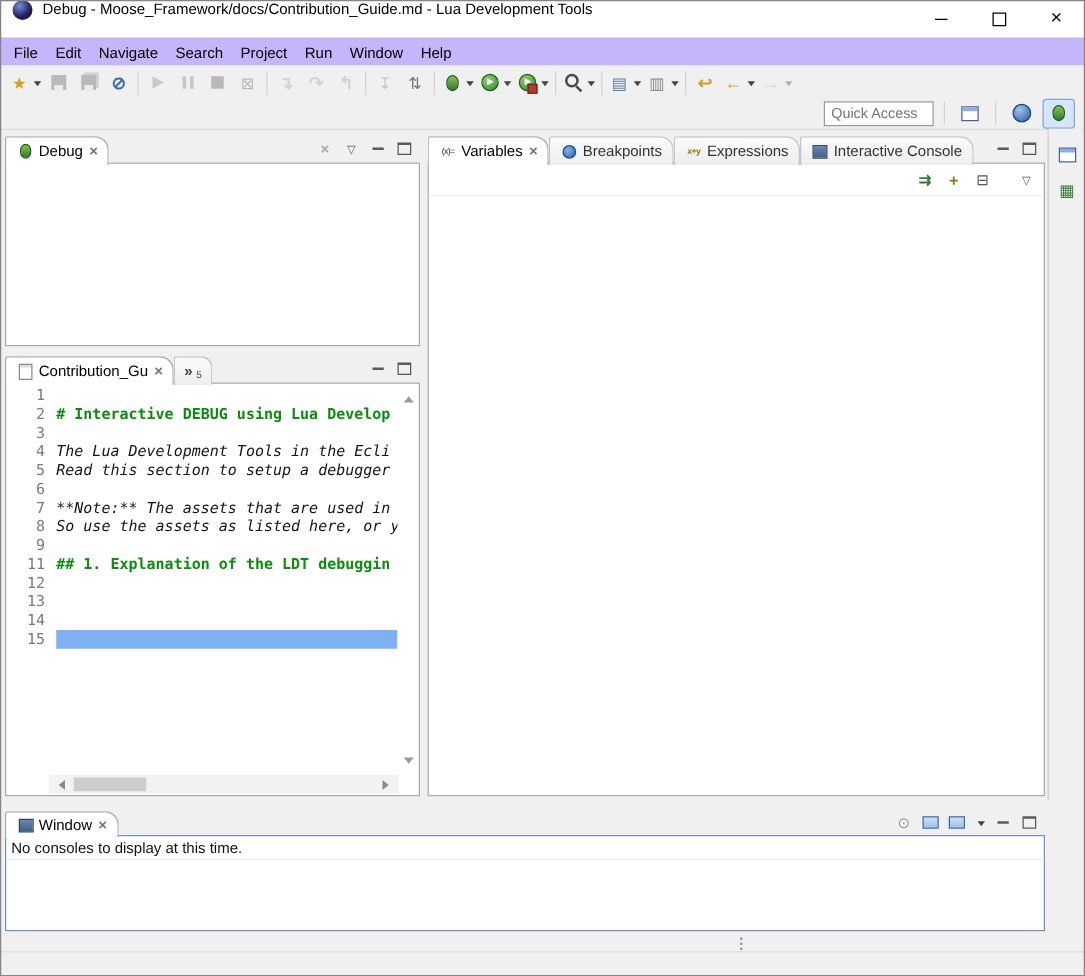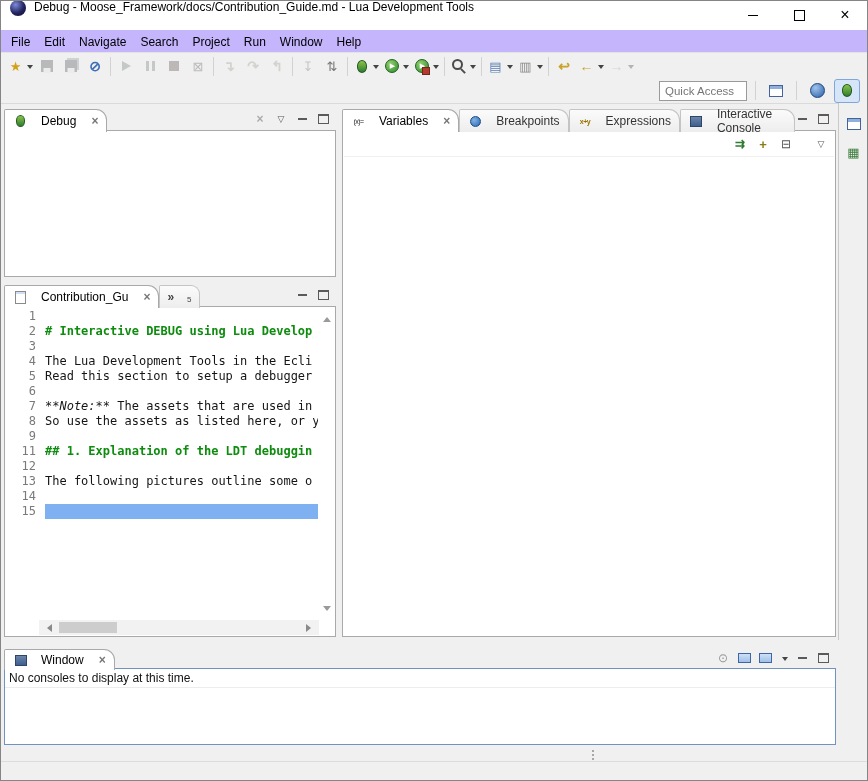--- a/index.html
+++ b/index.html
@@ -64,21 +64,21 @@
       padding:0 5px;box-sizing:border-box;font-family:"Liberation Sans",sans-serif;outline:none;}
   .pbtn{width:24px;height:22px;display:flex;align-items:center;justify-content:center;border-radius:3px;position:relative;}
   .pbtn.pressed{background:#d6e6f8;border:1px solid #7fa8d8;}
   .p-open::before{content:"";width:12px;height:10px;border:1px solid #44639c;box-shadow:inset 0 3px 0 #8fb0dc;background:#fff;}
   .p-lua::before{content:"";width:13px;height:13px;border-radius:50%;background:radial-gradient(circle at 35% 30%,#9fc3ec,#2a5fa8);border:1px solid #1d4478;}
   .p-debug::before{content:"";width:8px;height:11px;border-radius:50%/45%;background:linear-gradient(#8bc34a,#2e7d32);border:1px solid #24591f;}
 
   
   .phdr{position:absolute;display:flex;align-items:flex-end;z-index:2;}
   .pbody{position:absolute;background:#fff;border:1px solid #a9a9a9;box-sizing:border-box;z-index:1;}
-  .tab{display:flex;align-items:center;gap:13px;padding:0 8px;height:23px;box-sizing:border-box;
+  .tab{display:flex;align-items:center;gap:3px;padding:0 8px;height:23px;box-sizing:border-box;
        border:1px solid #c4c4c4;border-bottom:none;border-radius:2px 11px 0 0;
        background:linear-gradient(#fbfbfb,#ededed);font-size:12px;color:#333;margin-bottom:-1px;position:relative;}
   .tab.selected{background:#fff;color:#000;z-index:3;border-color:#a9a9a9;}
   .tclose{margin-left:2px;}
   .tclose::before{content:"×";font-size:12px;font-weight:bold;color:#777;line-height:1;}
   .hctl{margin-left:auto;display:flex;align-items:center;gap:7px;padding:0 6px 5px 0;}
   .ic{width:14px;height:14px;display:flex;align-items:center;justify-content:center;}
   .i-min::before{content:"";width:9px;height:2px;background:#5a5a5a;display:block;}
   .i-max::before{content:"";width:9px;height:7px;border:1px solid #5a5a5a;border-top-width:2px;display:block;}
   .i-viewmenu::before{content:"▽";font-size:9px;color:#555;}
@@ -115,21 +115,21 @@
   .more-tab{border-radius:2px 9px 0 0;padding:0 7px;}
   .chev::before{content:"»";font-size:12px;font-weight:bold;color:#444;}
   .cnt{font-size:8px;color:#444;margin-top:5px;}
   .elines{position:absolute;left:1px;top:2px;right:17px;bottom:17px;overflow:hidden;
           font-family:"DejaVu Sans Mono",monospace;font-size:12px;line-height:15px;}
   .eline{display:flex;height:15px;}
   .lnum{width:30px;text-align:right;padding-right:9px;color:#7a7a7a;flex:0 0 auto;}
   .ltext{flex:1;white-space:pre;color:#151515;}
   .seg-heading{color:#0e8c0e;font-weight:bold;}
   .seg-italic{font-style:italic;color:#151515;}
-  .seg-plain{color:#151515;}
+  .seg-plain{color:#151515;font-style:italic;}
   .selline{background:#7fb0f1;}
   .vs{position:absolute;top:1px;right:1px;width:15px;bottom:16px;background:#fff;}
   .arr-up{position:absolute;top:5px;left:4px;width:0;height:0;border:4px solid transparent;border-bottom:5px solid #9a9a9a;}
   .arr-down{position:absolute;bottom:5px;left:4px;width:0;height:0;border:4px solid transparent;border-top:5px solid #9a9a9a;}
   .hs{position:absolute;left:34px;right:16px;bottom:1px;height:15px;background:#f2f2f2;}
   .hs-left{position:absolute;left:4px;top:4px;width:0;height:0;border:4px solid transparent;border-right:5px solid #8a8a8a;}
   .hs-right{position:absolute;right:4px;top:4px;width:0;height:0;border:4px solid transparent;border-left:5px solid #8a8a8a;}
   .hs-thumb{position:absolute;left:20px;width:58px;top:2px;bottom:2px;background:#cdcdcd;}
 
   
@@ -382,21 +382,20 @@
       <div class="eline">
         <span class="lnum">11</span>
         <span class="ltext"><span class="seg-heading">## 1. Explanation of the LDT debuggin</span></span>
       </div>
       <div class="eline">
         <span class="lnum">12</span>
         <span class="ltext"></span>
       </div>
       <div class="eline">
         <span class="lnum">13</span>
-        <span class="ltext"><span class="seg-plain">The following pictures outline some o</span></span>
       </div>
       <div class="eline">
         <span class="lnum">14</span>
         <span class="ltext"></span>
       </div>
       <div class="eline">
         <span class="lnum">15</span>
         <span class="ltext selline"></span>
       </div>
     </div>

